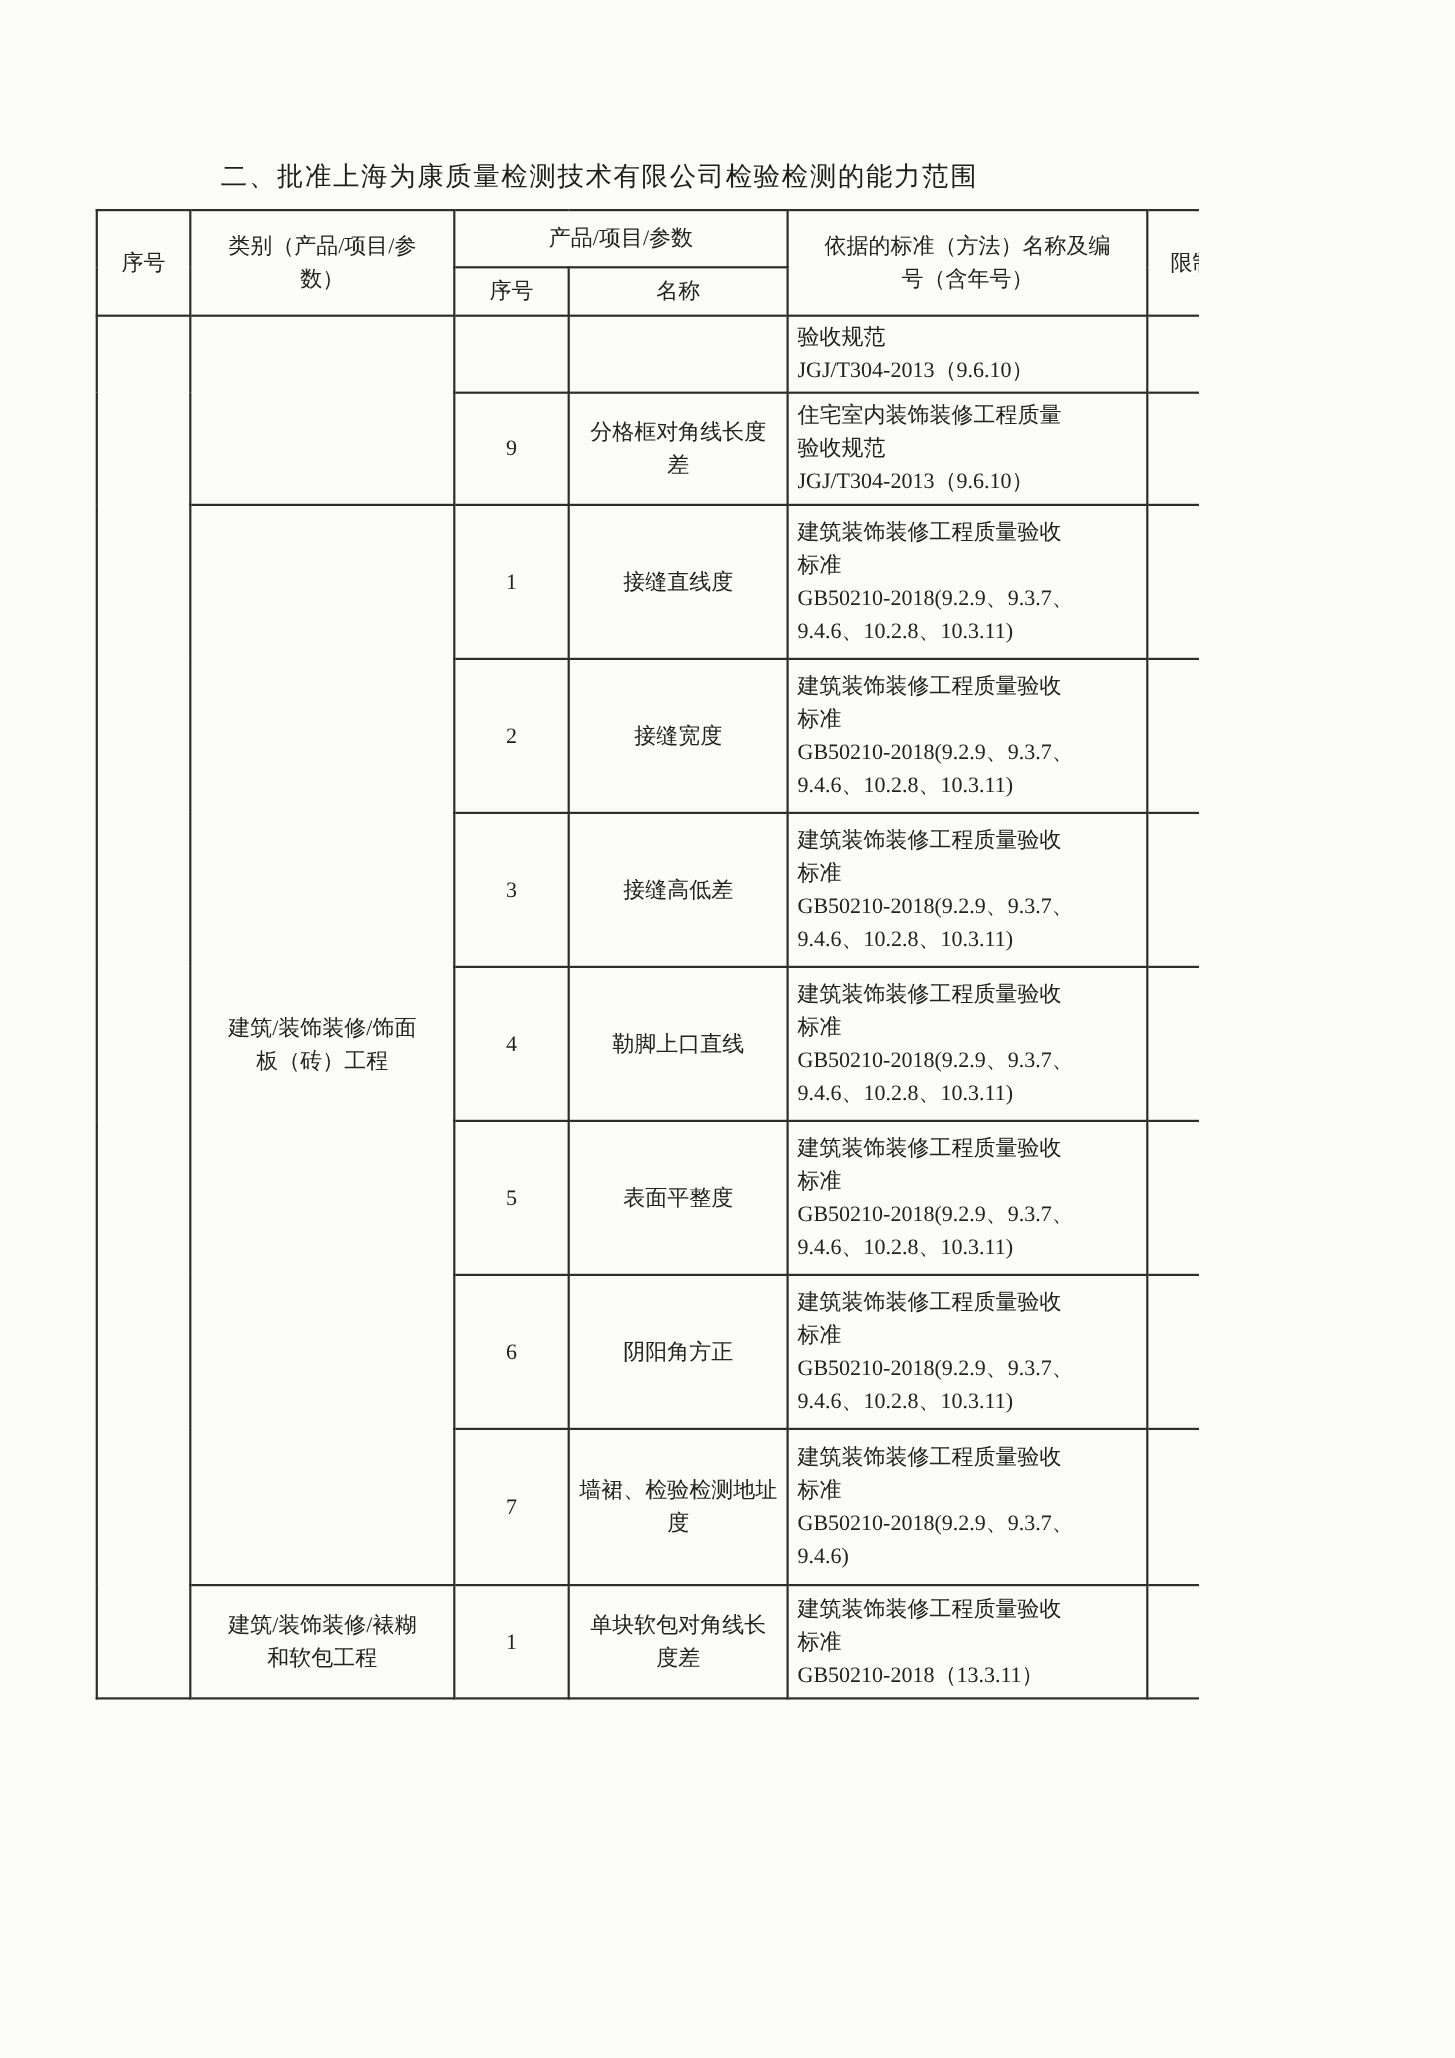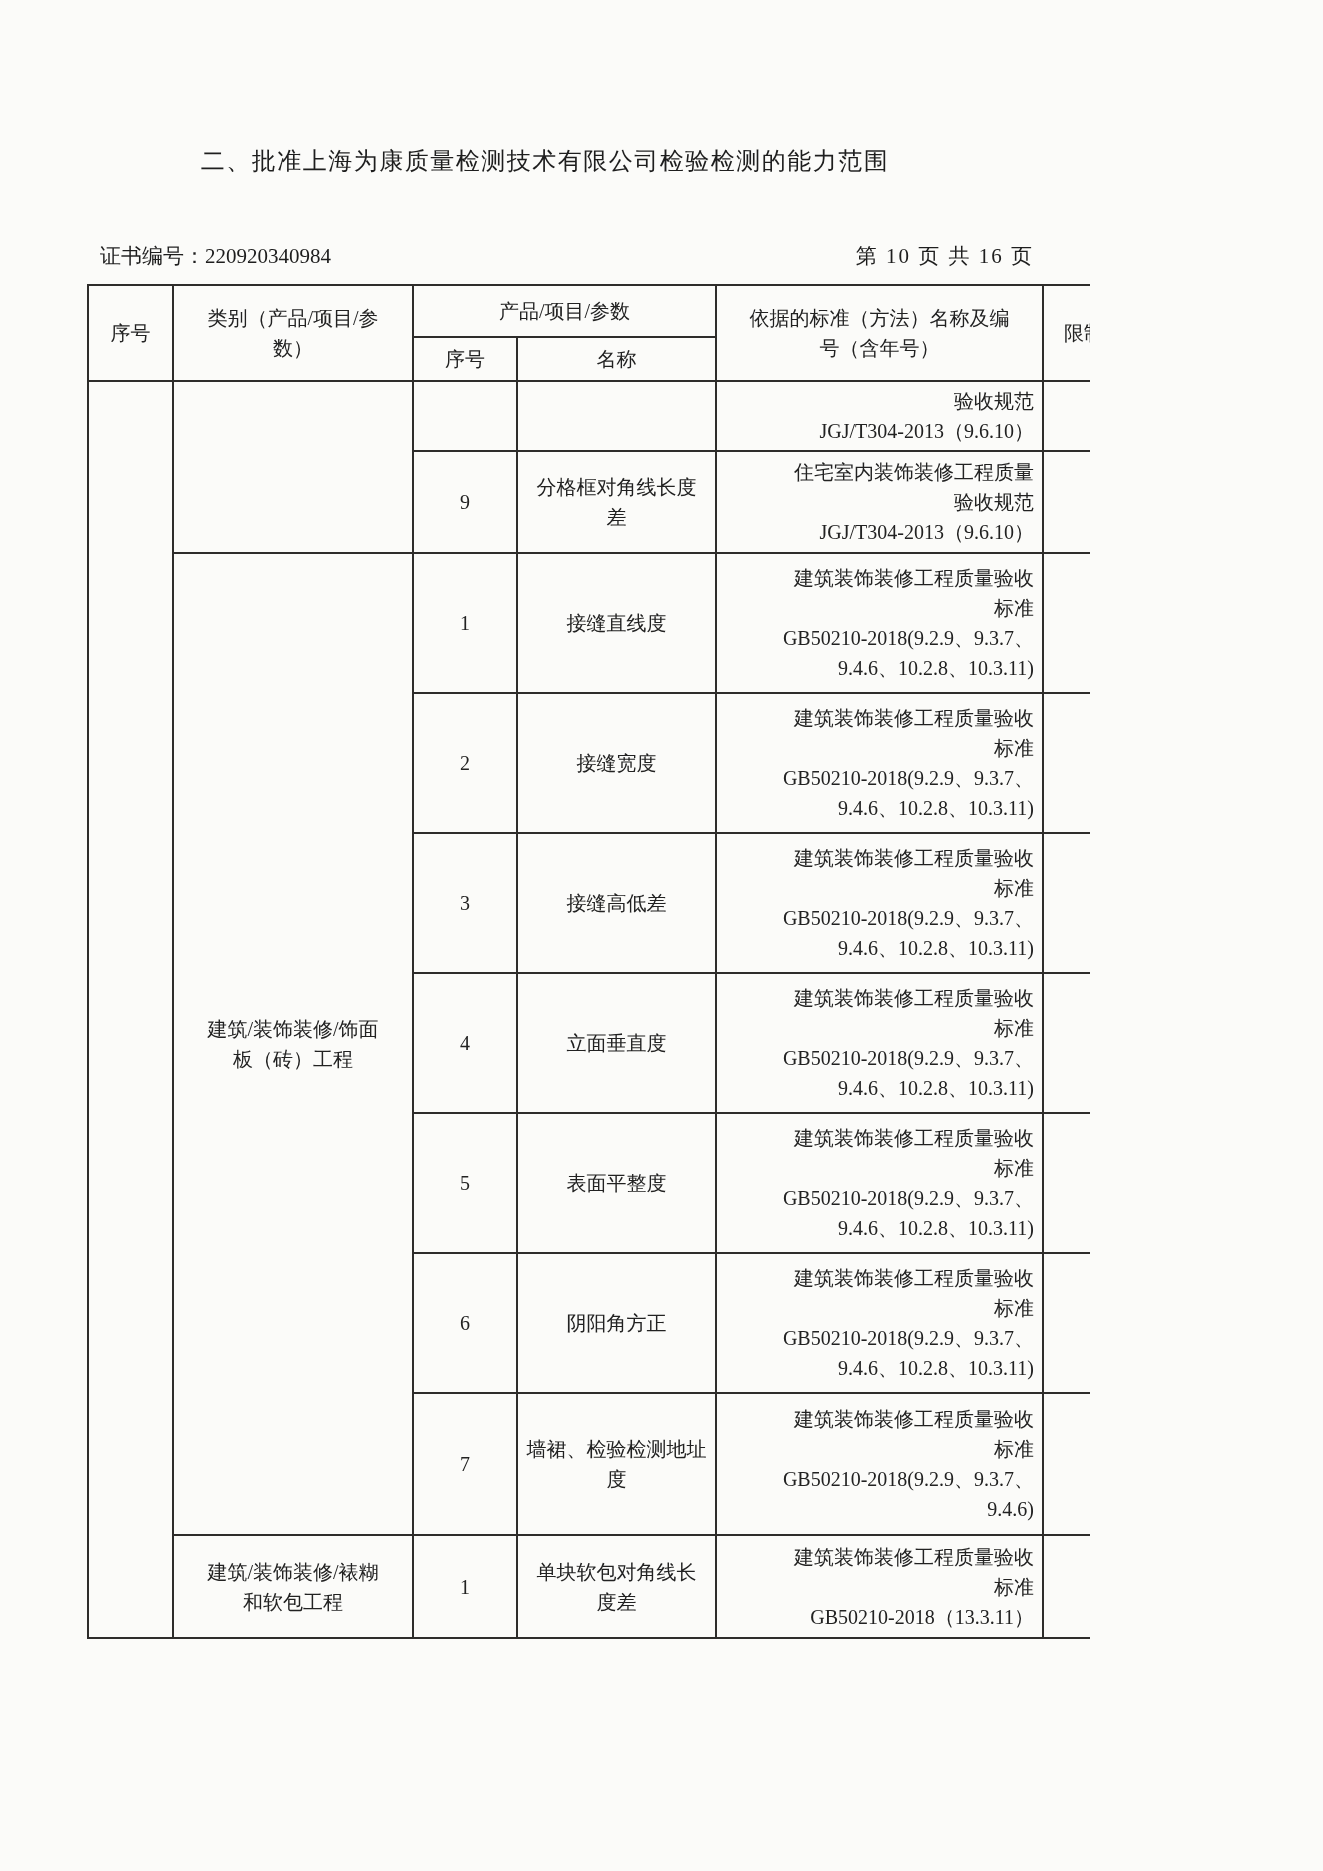--- a/index.html
+++ b/index.html
@@ -54,34 +54,30 @@
     text-align:center;
     padding:2px 6px;
   }
   .pre{white-space:pre-line;}
   .hdr-r1{height:52px;}
   .hdr-r2{height:44px;}
   .c-outer-seq{text-align:center;}
   .c-cat{text-align:center;padding-left:13px;padding-right:6px;}
   .c-seq{text-align:center;}
   .c-name{text-align:center;padding-left:14px;padding-right:4px;}
-  .c-std{text-align:right;padding-left:13px;padding-right:4px;}
+  .c-std{text-align:left;padding-left:13px;padding-right:4px;}
   .c-limit{text-align:center;}
 </style>
 </head>
 <body>
 
 <div class="page">
 
   <div class="doc-title">二、批准上海为康质量检测技术有限公司检验检测的能力范围</div>
 
-  <div class="meta-row">
-    <span class="cert-no">证书编号：220920340984</span>
-    <span class="page-indicator">第 10 页 共 16 页</span>
-  </div>
 
 
   <table class="cap-table">
     <colgroup>
       <col style="width:85px">
       <col style="width:240px">
       <col style="width:104px">
       <col style="width:199px">
       <col style="width:327px">
       <col style="width:182px">
@@ -144,21 +140,21 @@
           <td class="c-seq">3</td>
           <td class="c-name pre">接缝高低差</td>
           <td class="c-std pre">建筑装饰装修工程质量验收
 标准
 GB50210-2018(9.2.9、9.3.7、
 9.4.6、10.2.8、10.3.11)</td>
           <td class="c-limit"></td>
         </tr>
         <tr style="height: 140px;">
           <td class="c-seq">4</td>
-          <td class="c-name pre">立面垂直度</td>
+          <td class="c-name pre">勒脚上口直线</td>
           <td class="c-std pre">建筑装饰装修工程质量验收
 标准
 GB50210-2018(9.2.9、9.3.7、
 9.4.6、10.2.8、10.3.11)</td>
           <td class="c-limit"></td>
         </tr>
         <tr style="height: 140px;">
           <td class="c-seq">5</td>
           <td class="c-name pre">表面平整度</td>
           <td class="c-std pre">建筑装饰装修工程质量验收

